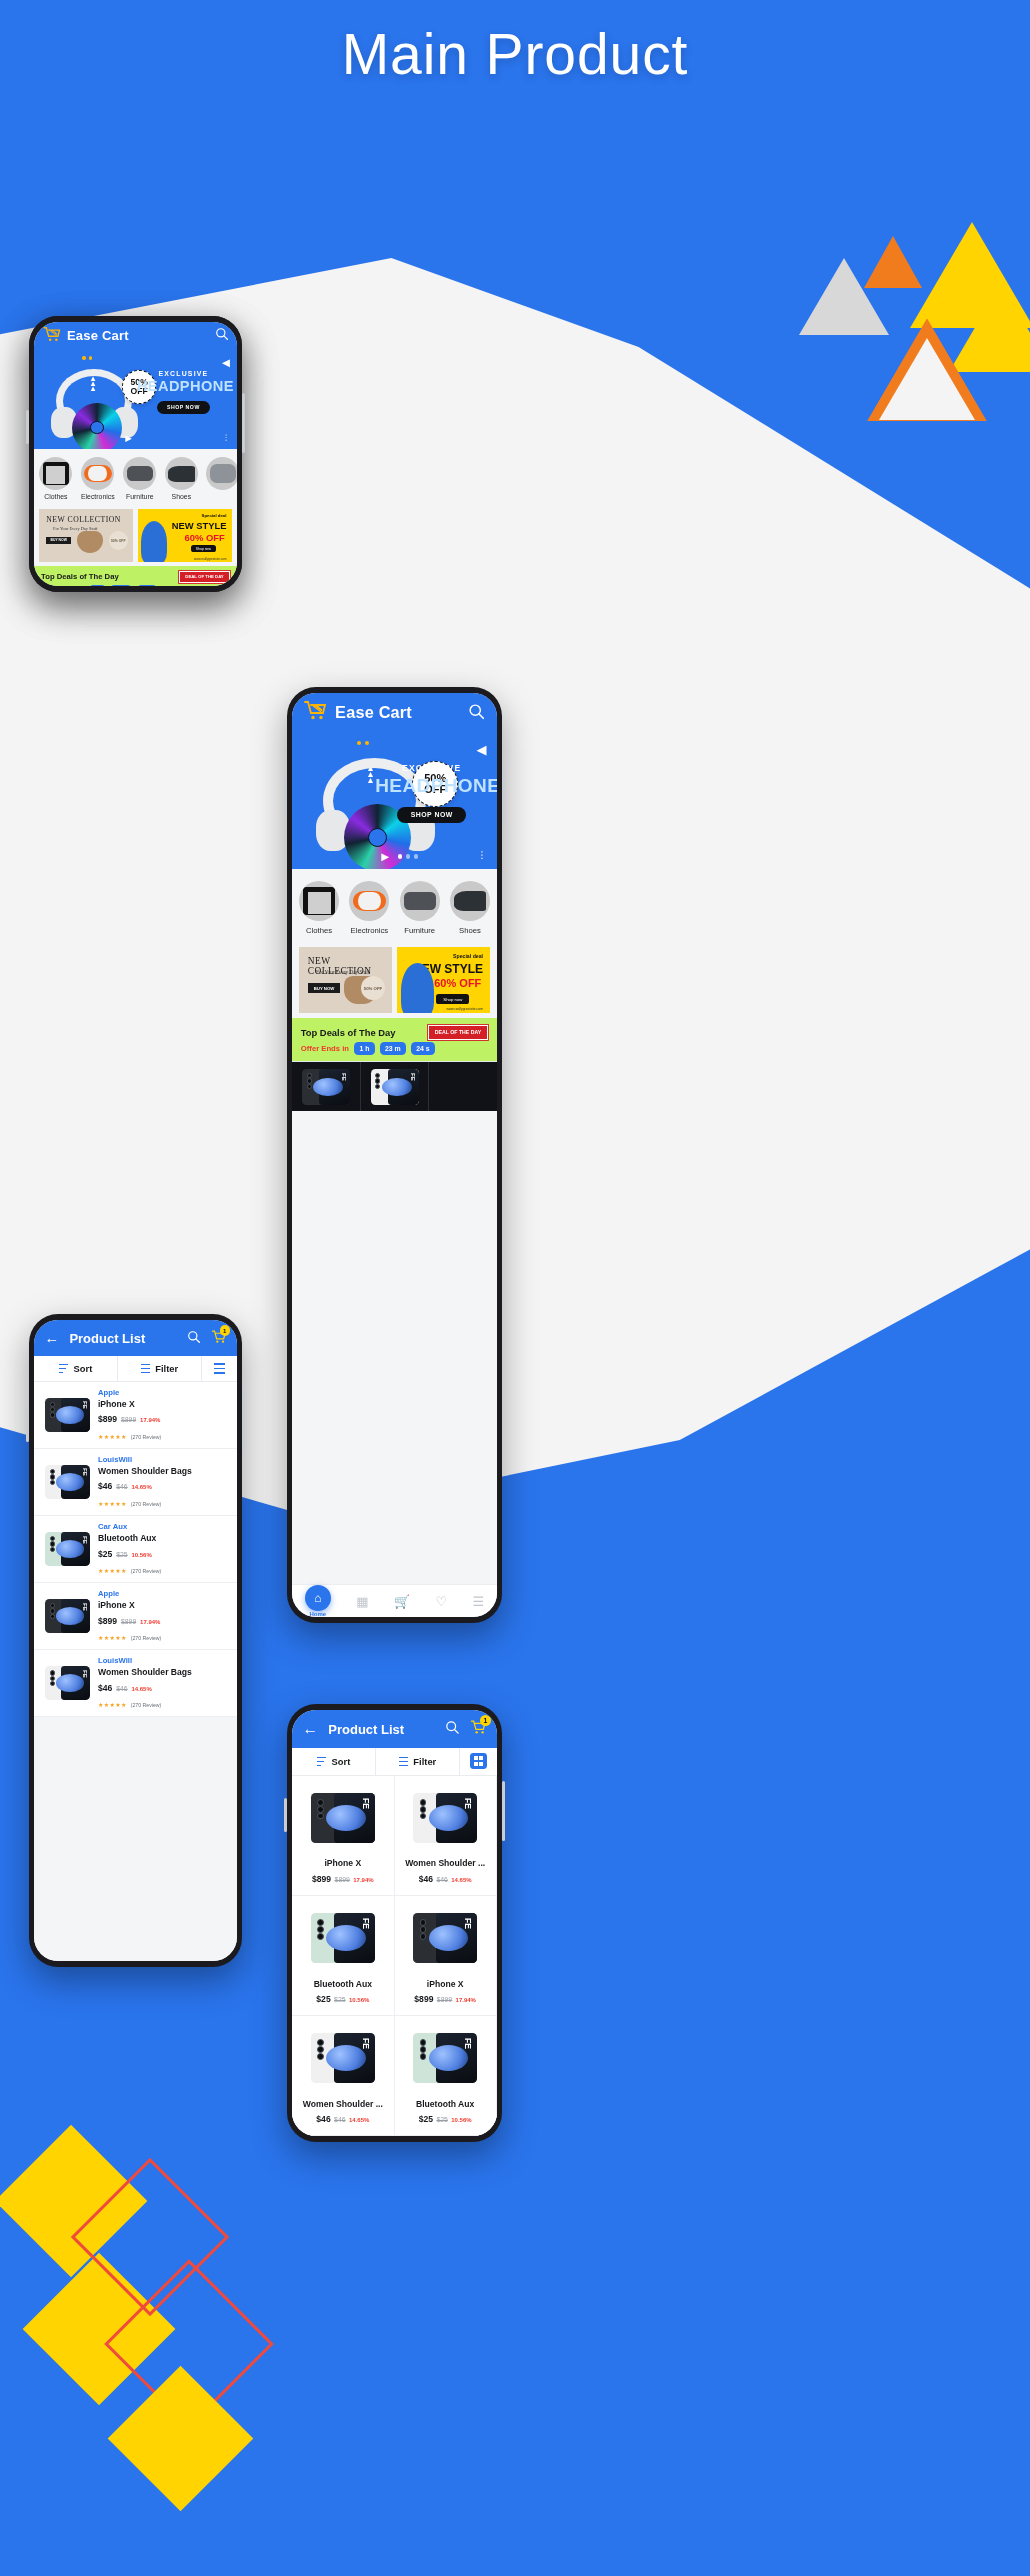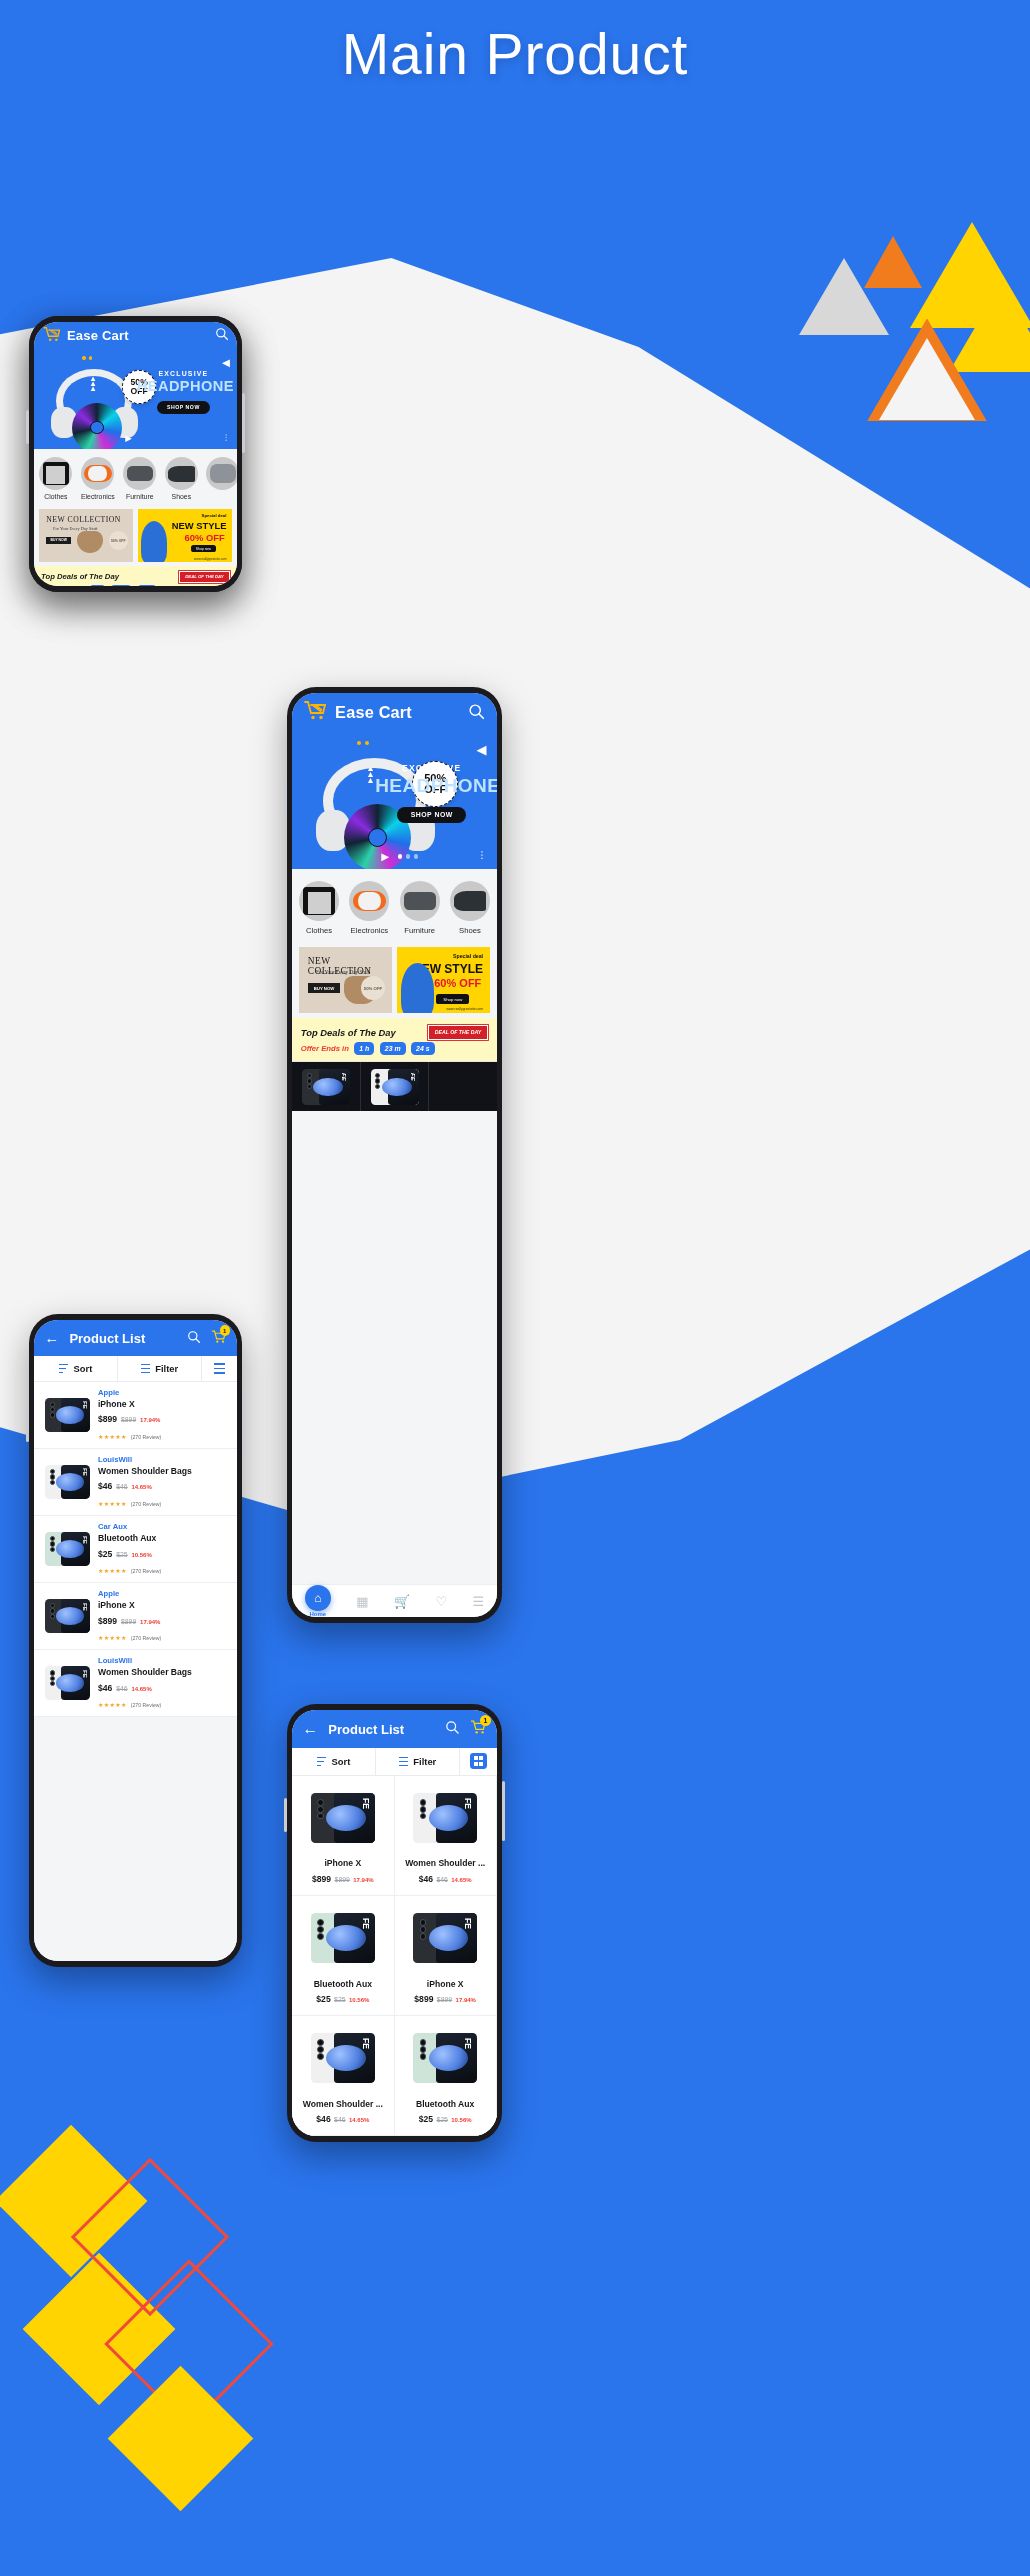--- a/index.html
+++ b/index.html
@@ -116,21 +116,21 @@
   .promo-a-t2 { position:absolute; color:#3c3c3c; font-family:"Liberation Serif", serif; }
   .promo-a-btn { position:absolute; background:#1b1b1b; color:#fff; font-weight:700; }
   .promo-bag { position:absolute; background:#b08b63; border-radius:8.6px 8.6px 13.7px 13.7px; }
   .promo-sale { position:absolute; background:#e9dfd2; border-radius:50%; color:#6b5a46; display:flex;align-items:center;justify-content:center;font-weight:700;}
   .promo-b-t1 { position:absolute; color:#111; font-weight:800; }
   .promo-b-t2 { position:absolute; color:#e8112d; font-weight:800; }
   .promo-b-btn { position:absolute; background:#111; color:#fff; border-radius:2.6px; }
   .promo-girl { position:absolute; background:#2a6fd6; border-radius:50% 50% 28% 28%; }
   .promo-b-url { position:absolute; color:#333; }
   
-  .deals { background:#fef9c3; flex:0 0 auto;font-style:italic; }
+  .deals { background:#bef264; flex:0 0 auto; }
   .deals-top { display:flex; align-items:center; justify-content:space-between; }
   .deals-title { font-weight:700; color:#17181a; }
   .dotd {
     background:#d41f26; color:#fff; font-weight:800; text-align:center;
     border:0.9px solid #fff; box-shadow:0 0 0 0.9px #d41f26;
   }
   .offer-row { display:flex; align-items:center; }
   .offer-lbl { color:#ef3a2d; font-weight:600; }
   .chip { background:#2a74ec; color:#fff; border-radius:4.3px; font-weight:600; text-align:center;}
   .deal-cards { display:flex; border-top:0.9px solid #e6e8ec; }

